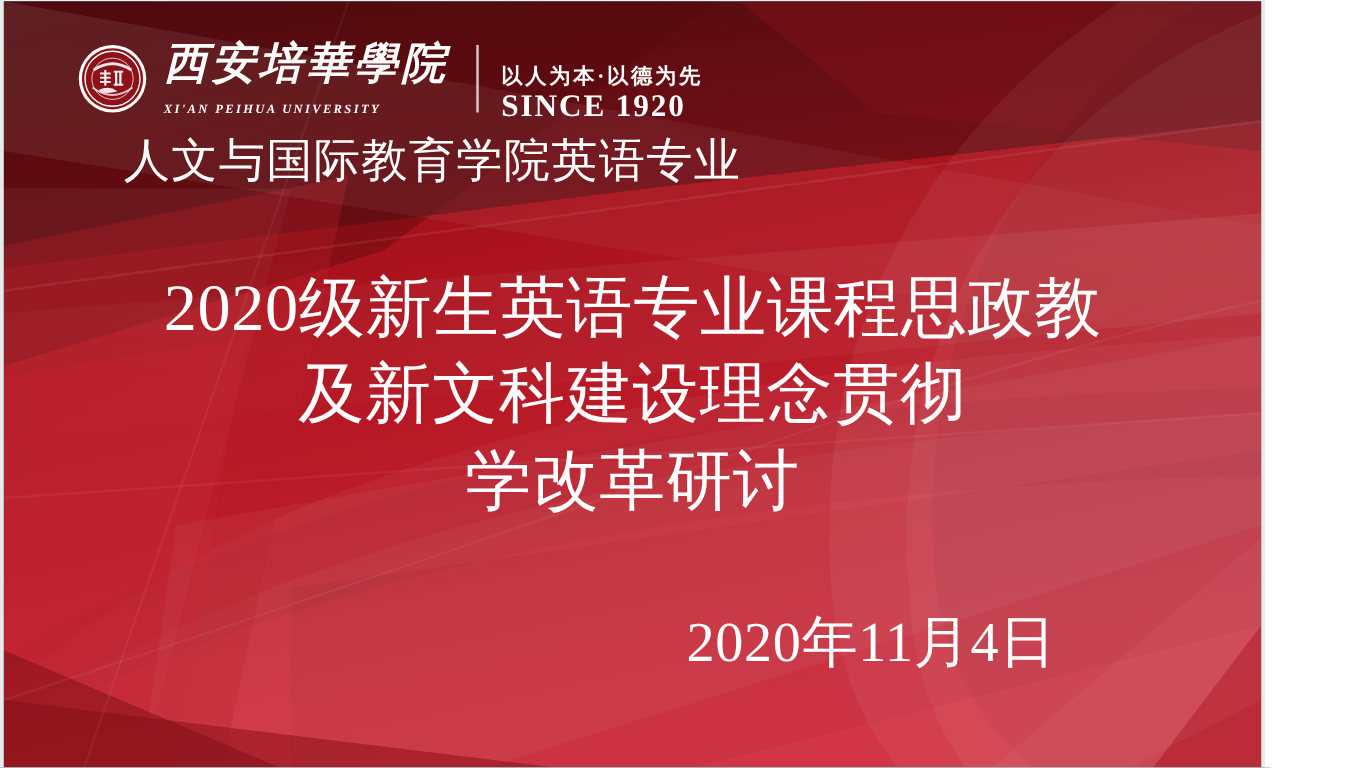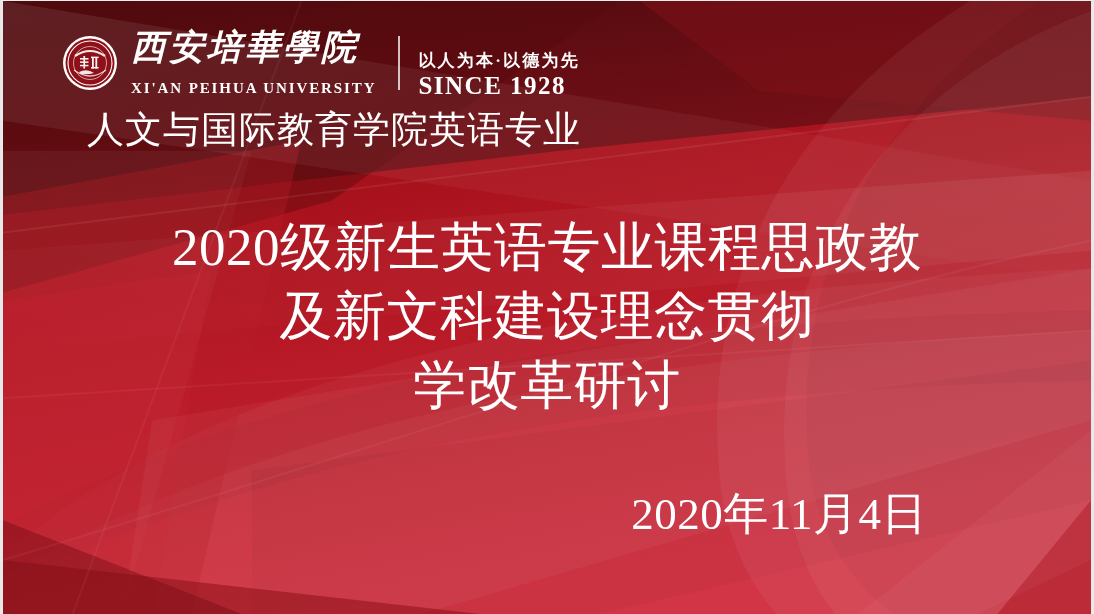--- a/index.html
+++ b/index.html
@@ -6,21 +6,21 @@
   html, body {
     margin: 0;
     padding: 0;
     background: #ffffff;
   }
   body {
     font-family: "Liberation Sans", sans-serif;
   }
   .slide {
     position: relative;
-    width: 1094px;
+    width: 1012px;
     height: 614px;
     overflow: hidden;
     background: #0f766e;
     box-sizing: border-box;
     border-left: 3px solid #e9e9e9;
     border-right: 3px solid #e9e9e9;
     border-top: 1px solid #efefef;
   }
   .bg-layer {
     position: absolute;
@@ -58,26 +58,27 @@
     font-style: italic;
     font-size: 35px;
     line-height: 1.02;
     color: #ffffff;
     letter-spacing: 3px;
     white-space: nowrap;
   }
   .wordmark-en {
     font-family: "Liberation Serif", serif;
     font-weight: bold;
-    font-size: 15px;
+    font-size: 10px;
     line-height: 1.1;
     color: #ffffff;
     letter-spacing: 1.9px;
     white-space: nowrap;
     margin-top: 14px;
+    font-style: italic;
   }
   .lockup-divider {
     width: 2px;
     height: 54px;
     background: rgba(255,255,255,0.75);
     margin: 0 18px 0 22px;
     flex: 0 0 2px;
   }
   .motto-block {
     display: flex;
@@ -101,21 +102,21 @@
     line-height: 1.1;
     color: #ffffff;
     letter-spacing: 1.5px;
     white-space: nowrap;
     margin-top: 1px;
   }
 
   
   .department {
     position: absolute;
-    left: 84px;
+    left: 96px;
     top: 106px;
     z-index: 5;
     font-family: "Liberation Serif", serif;
     font-size: 37px;
     line-height: 1.25;
     color: #ffffff;
     letter-spacing: 1px;
     white-space: nowrap;
   }
 
@@ -246,21 +247,21 @@
 
     <div class="wordmark">
       <div class="wordmark-cn">西安培華學院</div>
       <div class="wordmark-en">XI'AN PEIHUA UNIVERSITY</div>
     </div>
 
     <div class="lockup-divider"></div>
 
     <div class="motto-block">
       <div class="motto-cn">以人为本·以德为先</div>
-      <div class="motto-en">SINCE 1928</div>
+      <div class="motto-en">SINCE 1920</div>
     </div>
   </div>
 
   <div class="department">人文与国际教育学院英语专业</div>
 
   <div class="title-block">
     <div class="title-line">2020级新生英语专业课程思政教</div>
     <div class="title-line">及新文科建设理念贯彻</div>
     <div class="title-line">学改革研讨</div>
   </div>

